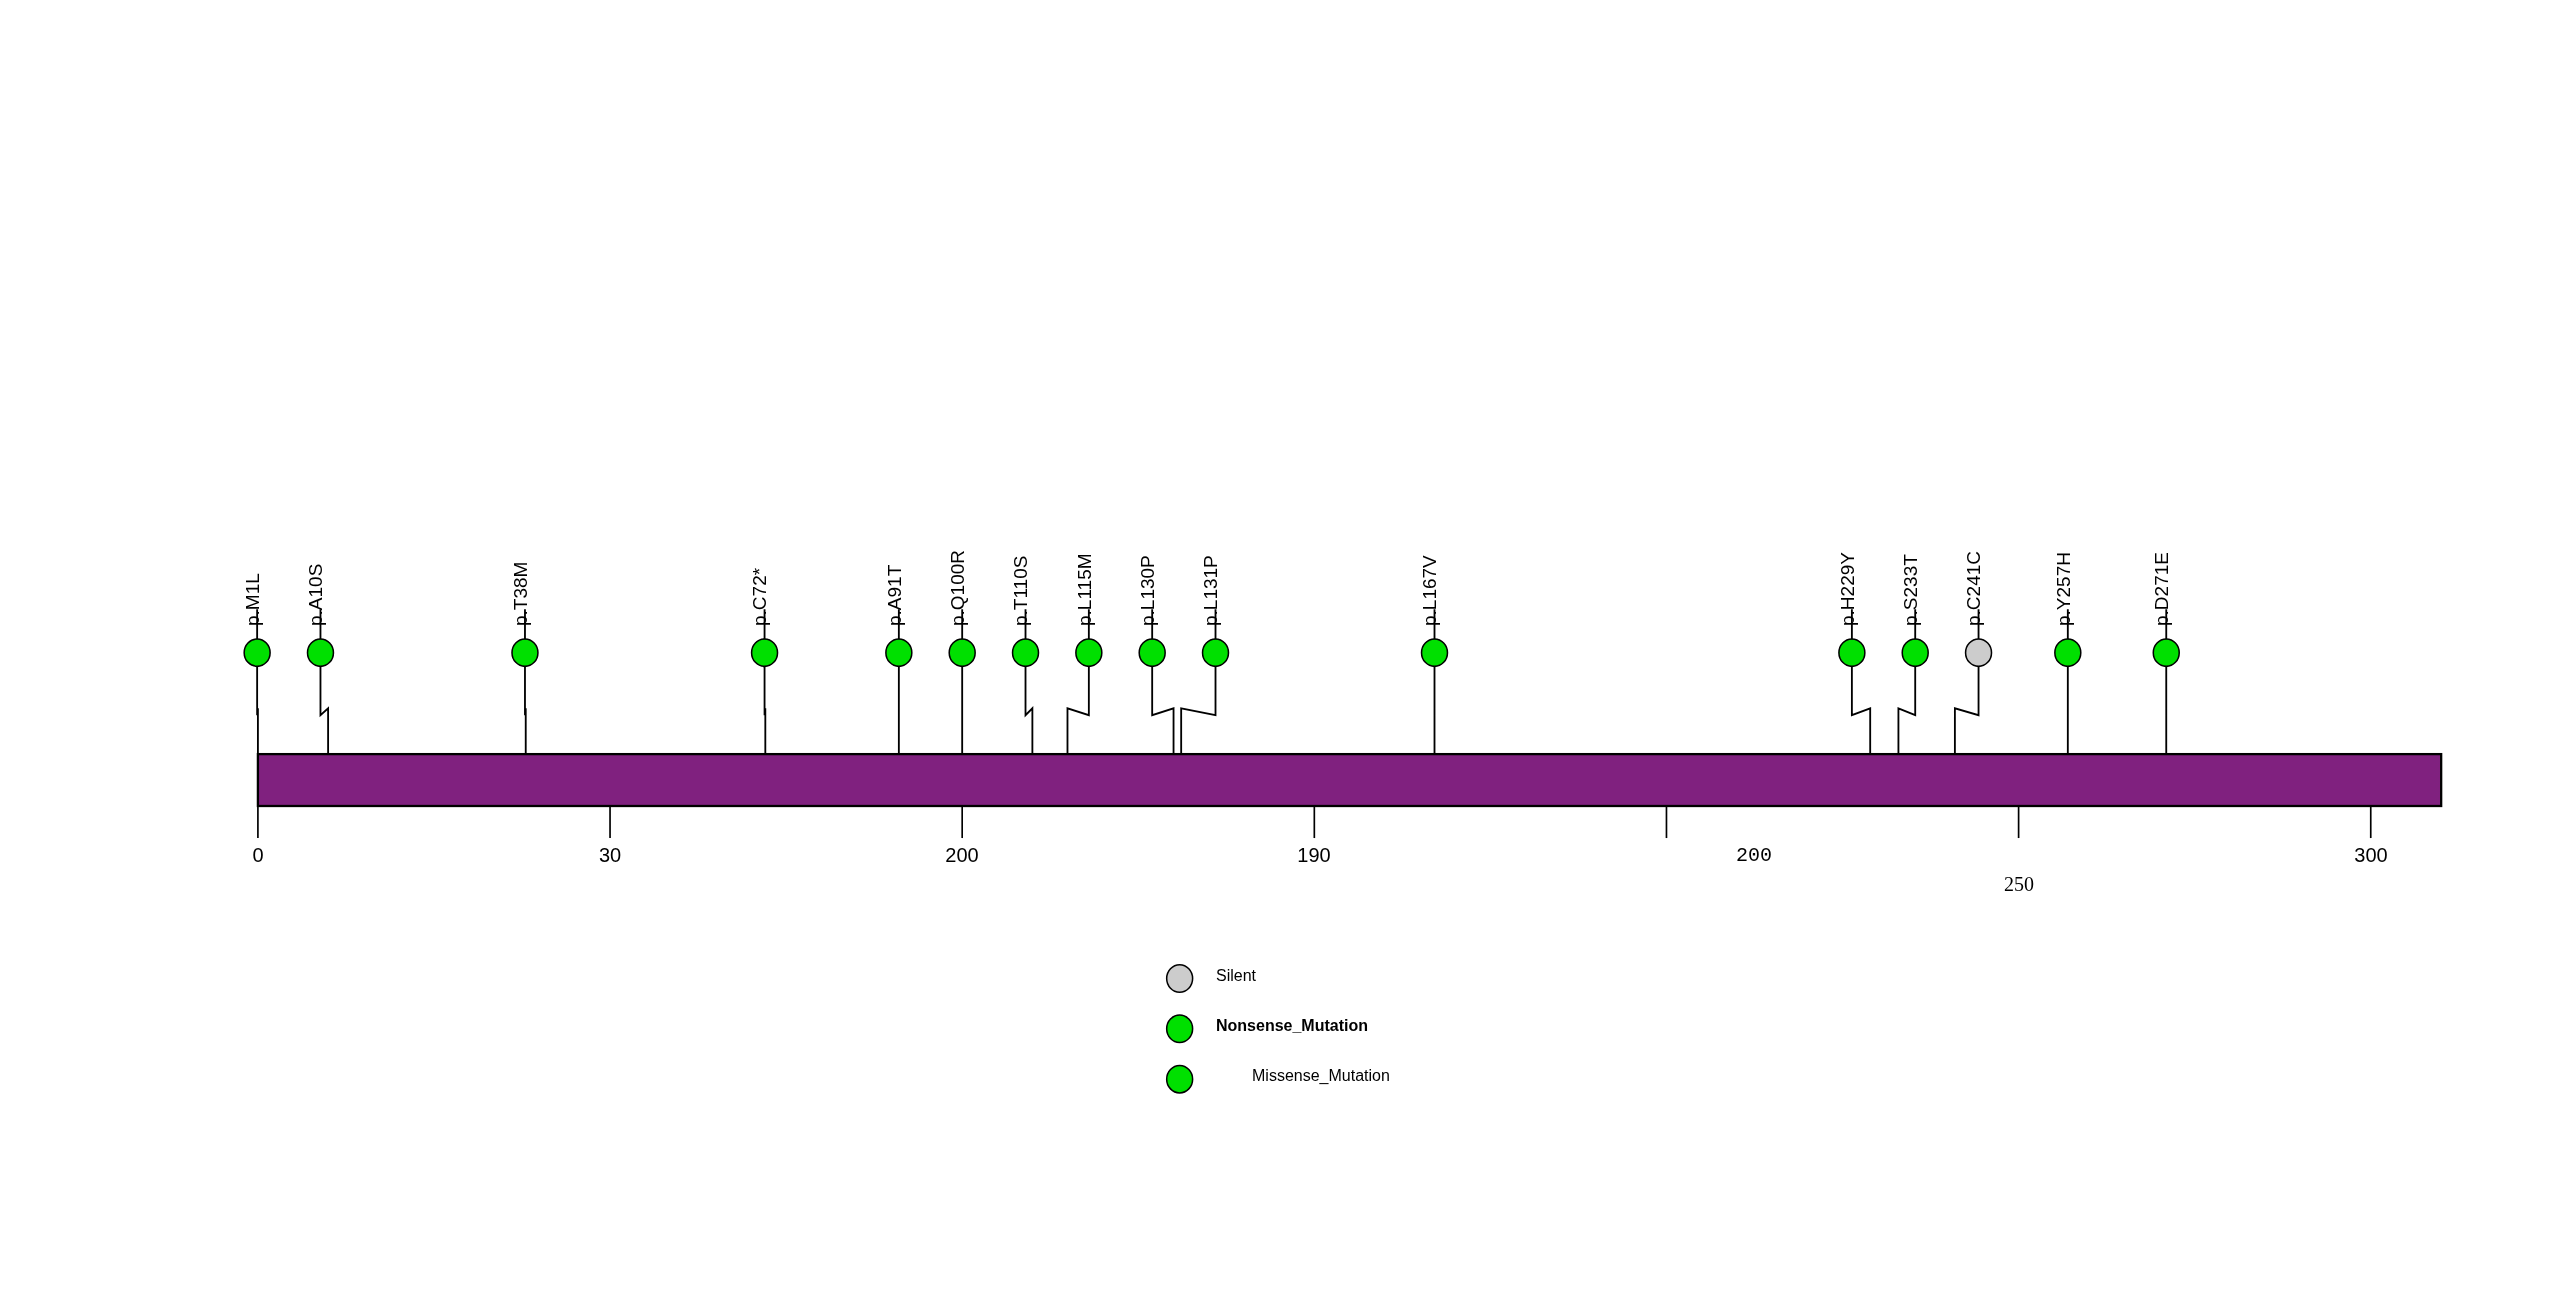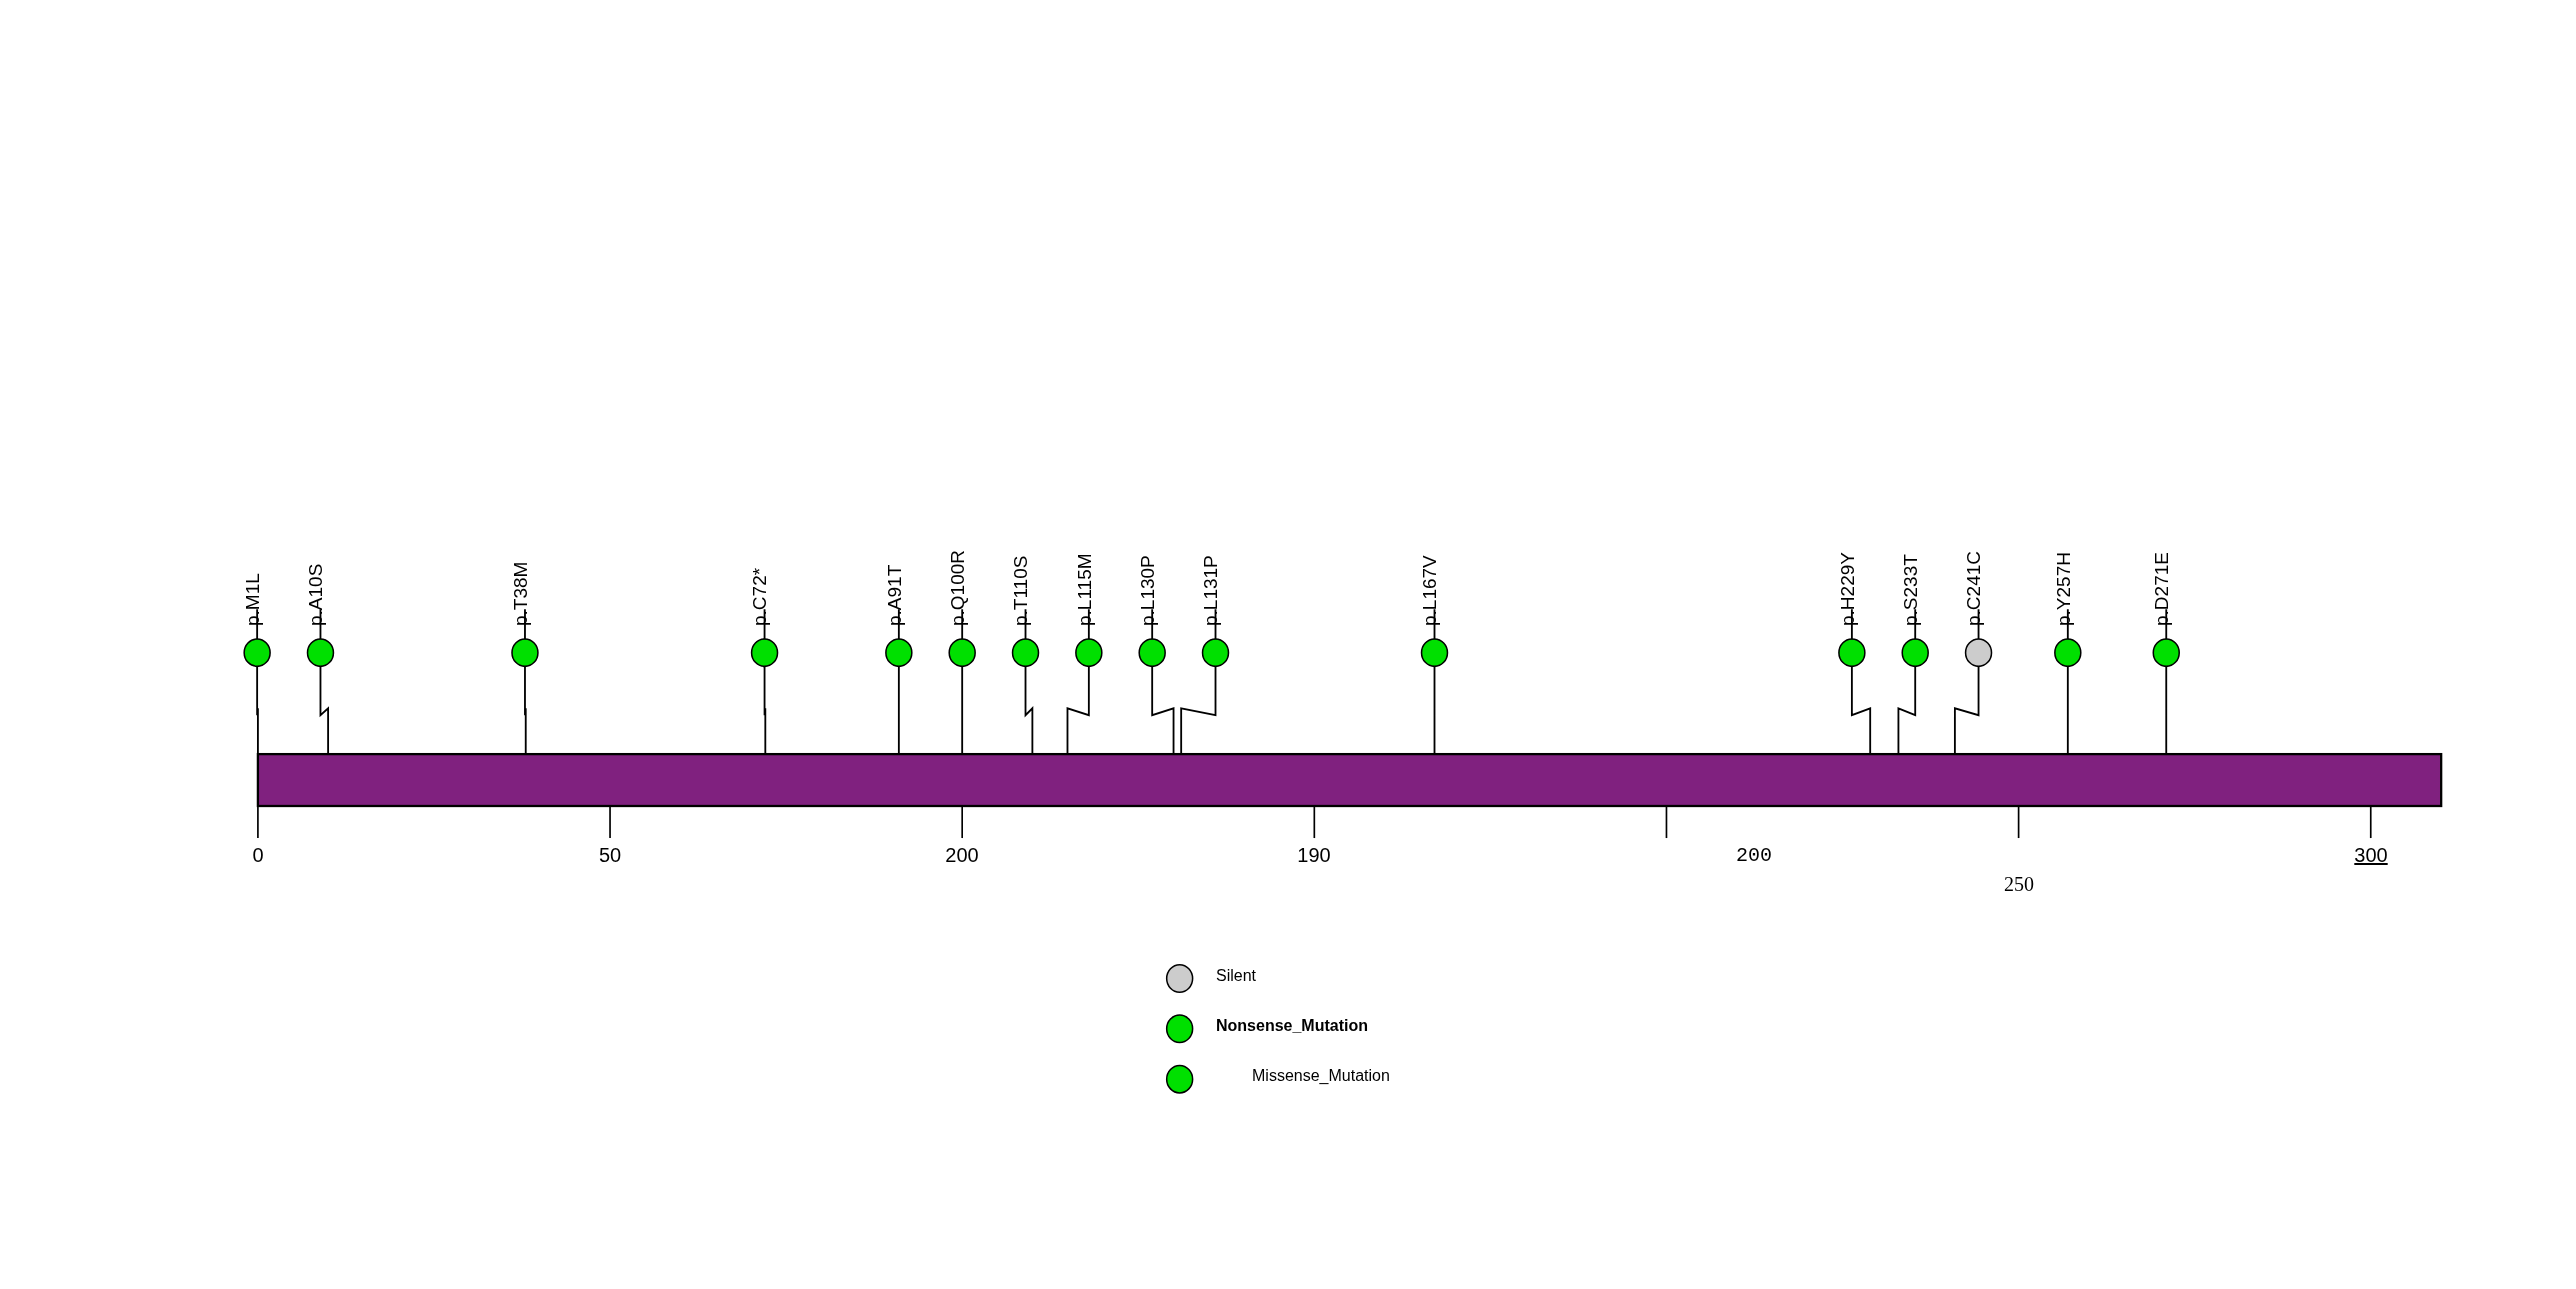--- a/index.html
+++ b/index.html
@@ -84,26 +84,26 @@
       <div class="lbl" style="left: 1222px; top: 604px; transform: rotate(-90deg);">p.L131P</div>
       <div class="lbl" style="left: 1441px; top: 604px; transform: rotate(-90deg);">p.L167V</div>
       <div class="lbl" style="left: 1859px; top: 604px; transform: rotate(-90deg);">p.H229Y</div>
       <div class="lbl" style="left: 1922px; top: 604px; transform: rotate(-90deg);">p.S233T</div>
       <div class="lbl" style="left: 1985px; top: 604px; transform: rotate(-90deg);">p.C241C</div>
       <div class="lbl" style="left: 2075px; top: 604px; transform: rotate(-90deg);">p.Y257H</div>
       <div class="lbl" style="left: 2173px; top: 604px; transform: rotate(-90deg);">p.D271E</div>
     </div>
   <div id="ticklabels">
       <div class="tick-text" style="left: 258px; top: 844px;">0</div>
-      <div class="tick-text" style="left: 610px; top: 844px;">50</div>
+      <div class="tick-text" style="left: 610px; top: 844px;">30</div>
       <div class="tick-text" style="left: 962px; top: 844px;">200</div>
       <div class="tick-text" style="left: 1314px; top: 844px;">190</div>
       <div class="tick-text" style="left: 1754px; top: 844px; font-family: Liberation Mono, monospace;">200</div>
       <div class="tick-text" style="left: 2019px; top: 873px; font-family: Liberation Serif, serif;">250</div>
-      <div class="tick-text" style="left: 2371px; top: 844px; text-decoration: underline;">300</div>
+      <div class="tick-text" style="left: 2371px; top: 844px;">300</div>
     </div>
   <div id="legendlabels">
       <div class="legend-text" style="left: 1216px; top: 967px;">Silent</div>
       <div class="legend-text" style="left: 1216px; top: 1017px; font-weight: bold;">Nonsense_Mutation</div>
       <div class="legend-text" style="left: 1252px; top: 1067px;">Missense_Mutation</div>
     </div>
 </div>
 
 
 </body></html>

